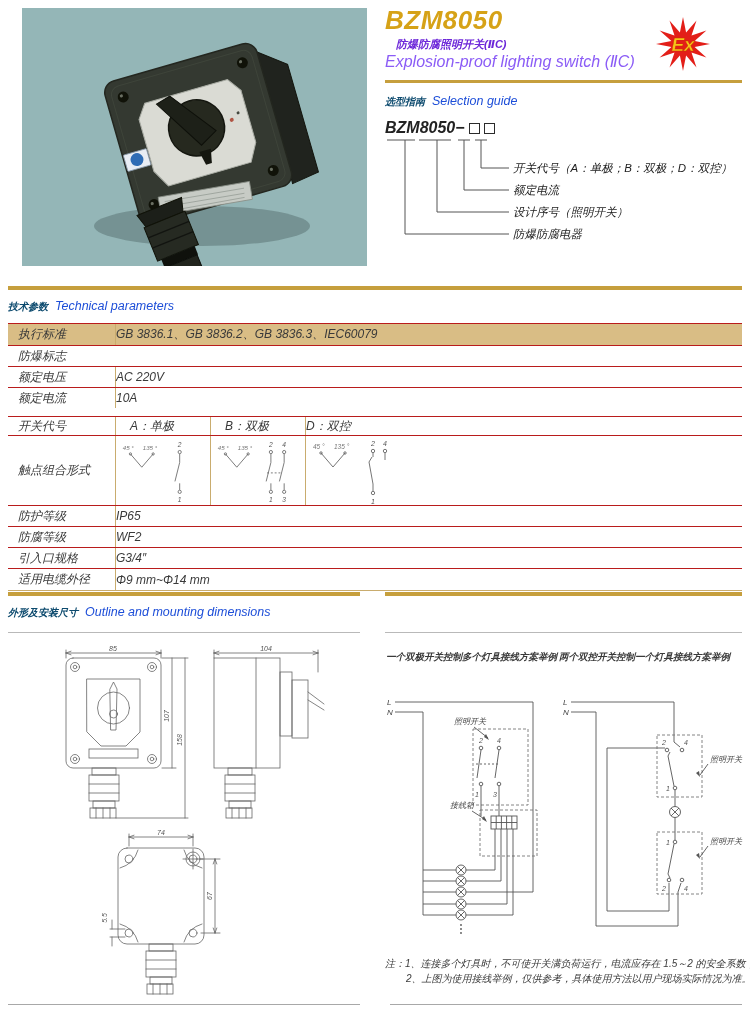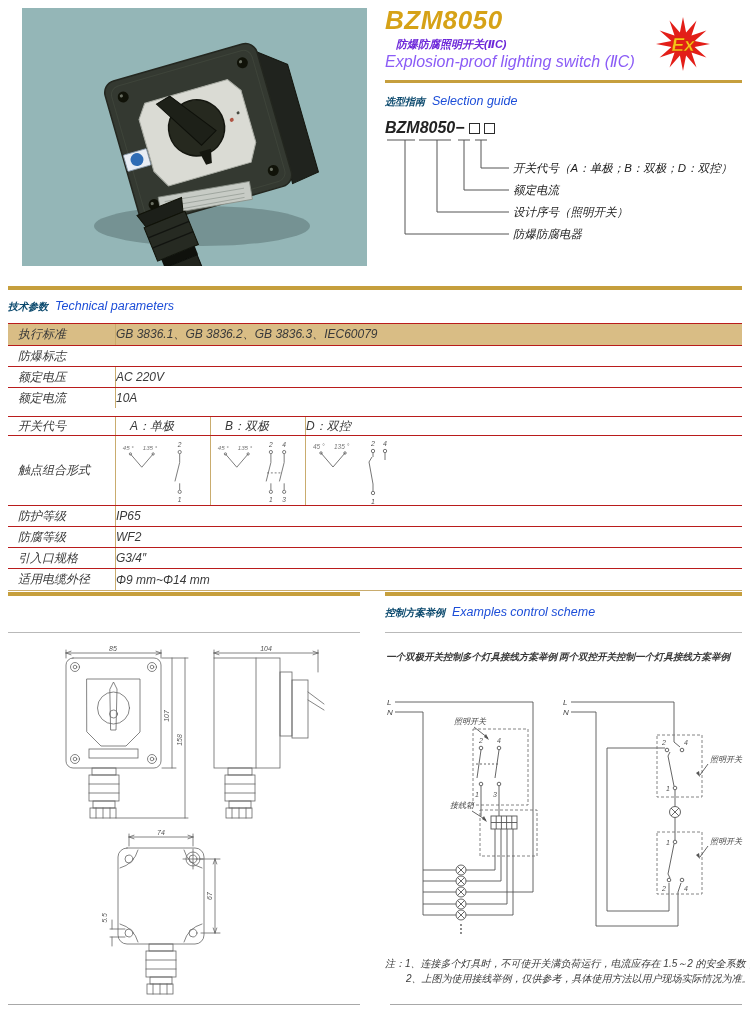--- a/index.html
+++ b/index.html
@@ -257,20 +257,23 @@
       <div class="tlabel">引入口规格</div>
       <div class="tcell">G3/4″</div>
     </div>
     <div class="trow h22">
       <div class="tlabel">适用电缆外径</div>
       <div class="tcell">Φ9 mm~Φ14 mm</div>
     </div>
   </div>
 
   <div class="abs gold-bar" style="left:8px;top:592px;width:352px;height:4px;"></div>
+  <div class="abs sec-hdr" style="left:8px;top:602px;">
+    <span class="cn">外形及安装尺寸</span><span class="en">Outline and mounting dimensions</span>
+  </div>
   <div class="abs thin-line" style="left:8px;top:632px;width:352px;"></div>
 
   <div class="abs" style="left:8px;top:636px;width:352px;height:366px;">
     <svg width="352" height="366" viewBox="0 0 352 366" stroke-linecap="round">
 
       <g transform="translate(46,12)" stroke="#666" stroke-width="0.8" fill="none">
         <line x1="12" y1="10" x2="12" y2="2"></line>
           <line x1="107" y1="10" x2="107" y2="2"></line>
         <line x1="12" y1="5" x2="107" y2="5"></line>
         <line x1="12" y1="5" x2="17" y2="3.2"></line>
@@ -383,23 +386,20 @@
         <g stroke="none" fill="#555" font-size="7">
           <text x="63" y="7" text-anchor="middle">74</text>
           <text transform="translate(114,68) rotate(-90)" text-anchor="middle">67</text>
           <text transform="translate(9,90) rotate(-90)" text-anchor="middle">5.5</text>
         </g>
       </g>
     </svg>
   </div>
 
   <div class="abs gold-bar" style="left:385px;top:592px;width:357px;height:4px;"></div>
-  <div class="abs sec-hdr" style="left:385px;top:602px;">
-    <span class="cn">控制方案举例</span><span class="en">Examples control scheme</span>
-  </div>
   <div class="abs thin-line" style="left:385px;top:632px;width:357px;"></div>
 
   <div class="abs caption" style="left:386px;top:651px;">一个双极开关控制多个灯具接线方案举例</div>
   <div class="abs caption" style="left:559px;top:651px;">两个双控开关控制一个灯具接线方案举例</div>
 
   <div class="abs" style="left:384px;top:664px;width:182px;height:296px;">
     <svg width="182" height="296" viewBox="0 0 182 296">
       <g font-size="8" fill="#444">
         <text x="3" y="41">L</text>
         <text x="3" y="51">N</text>

